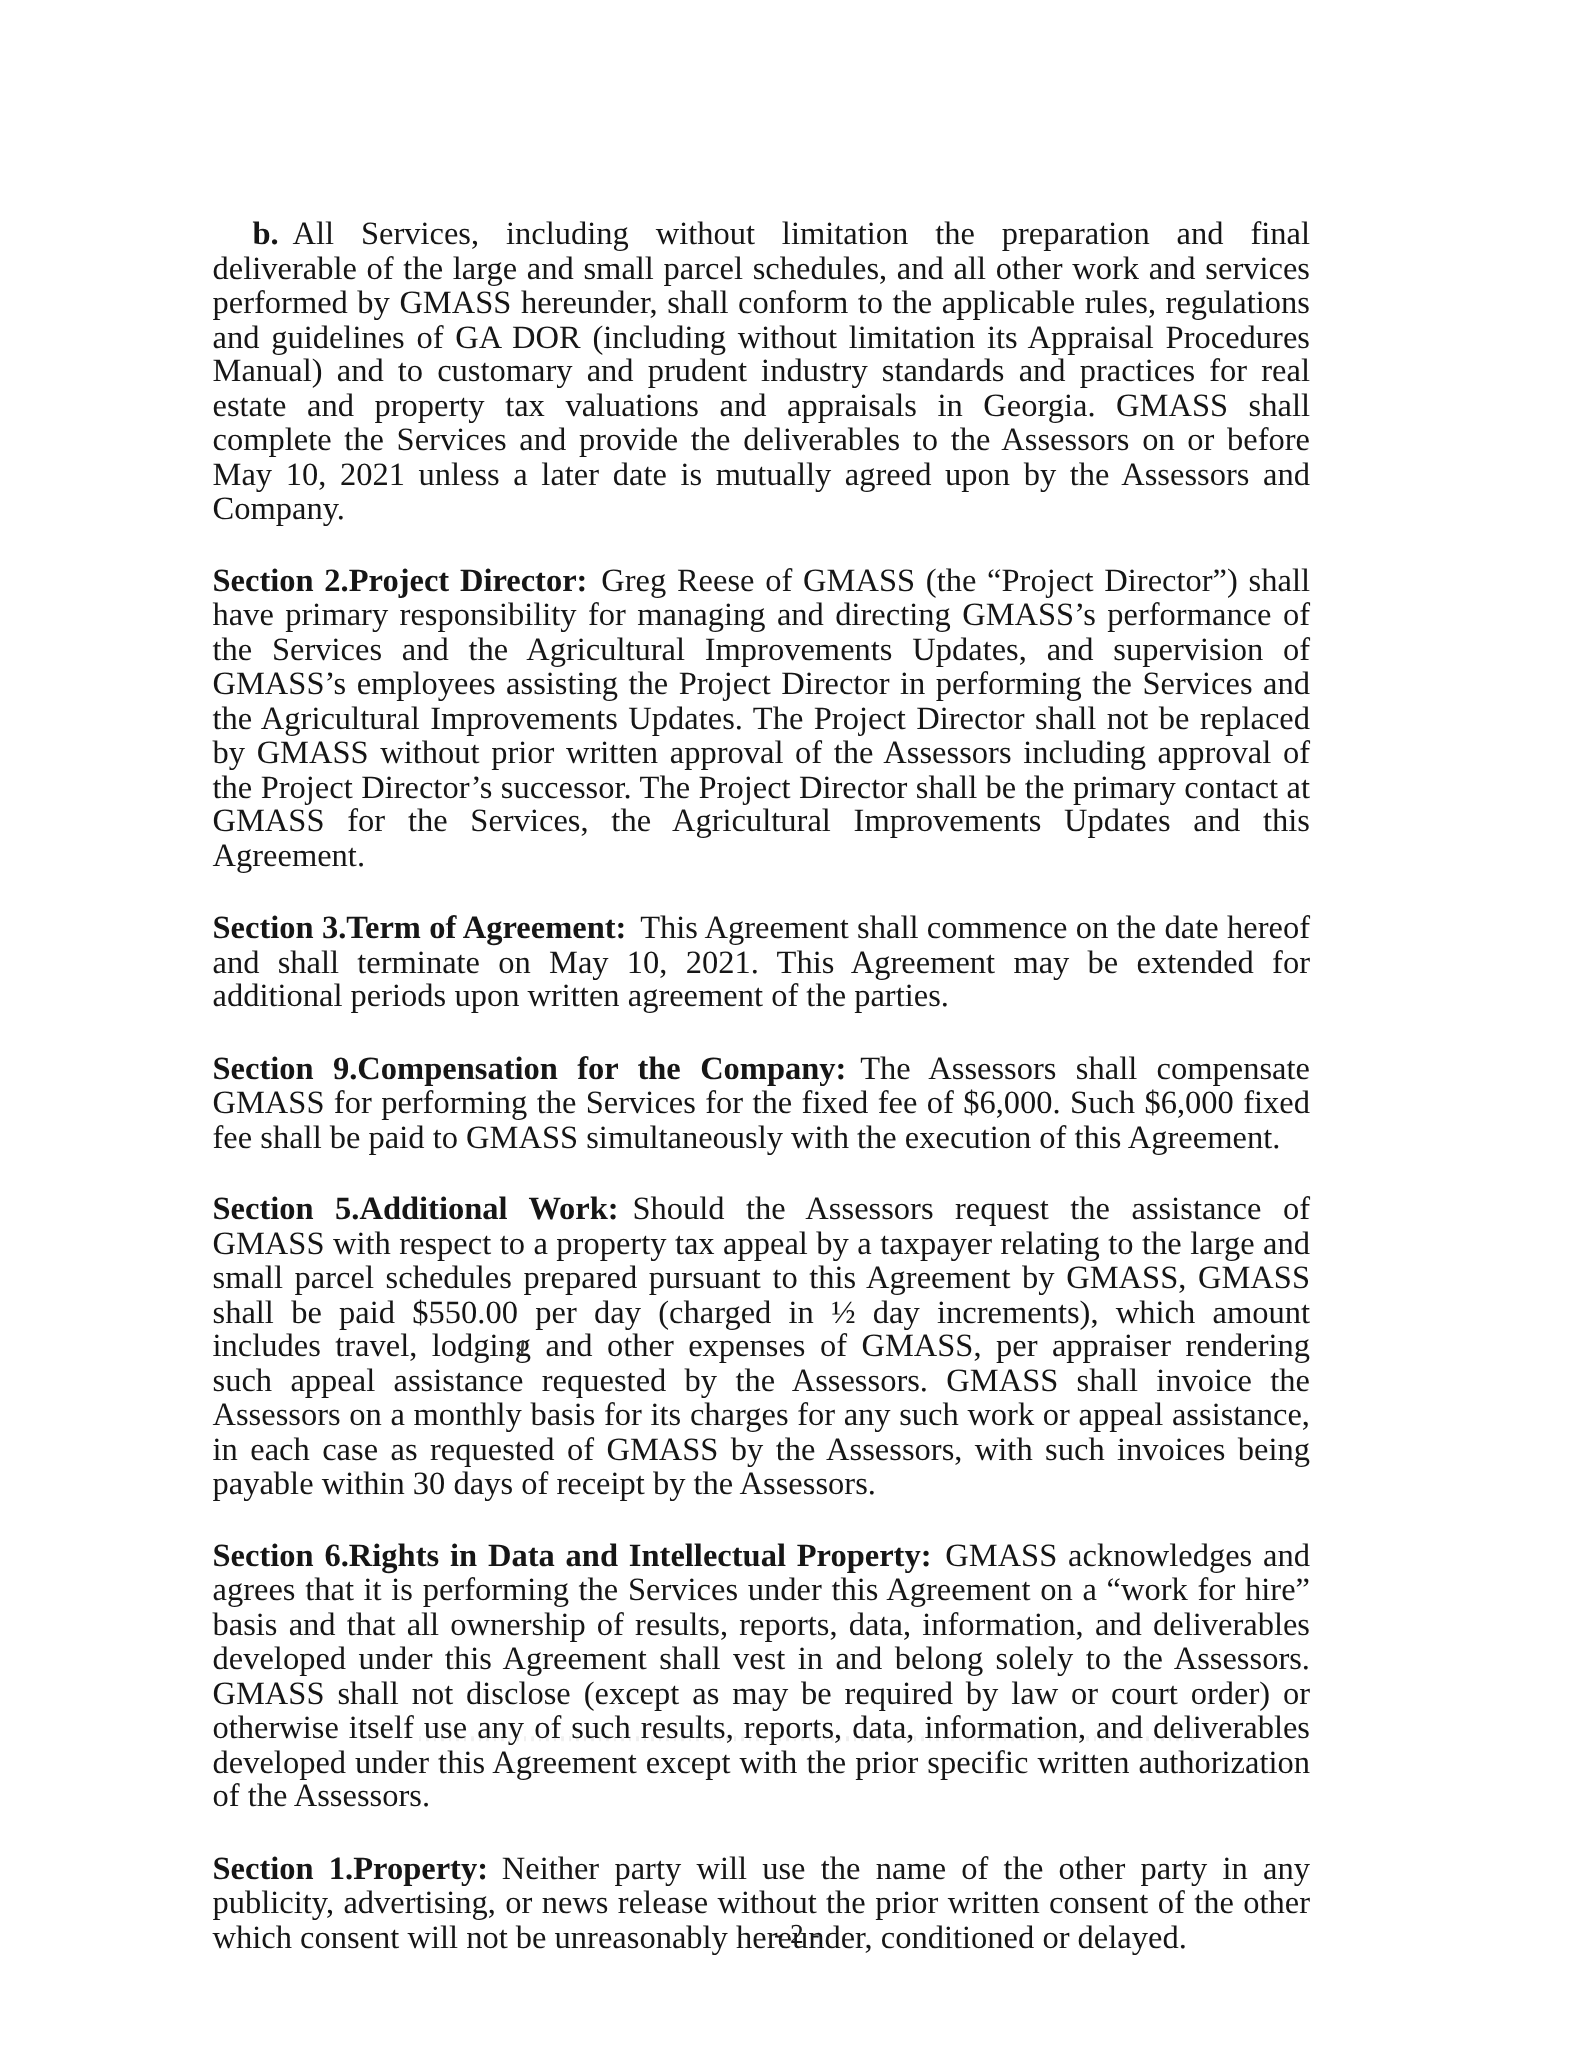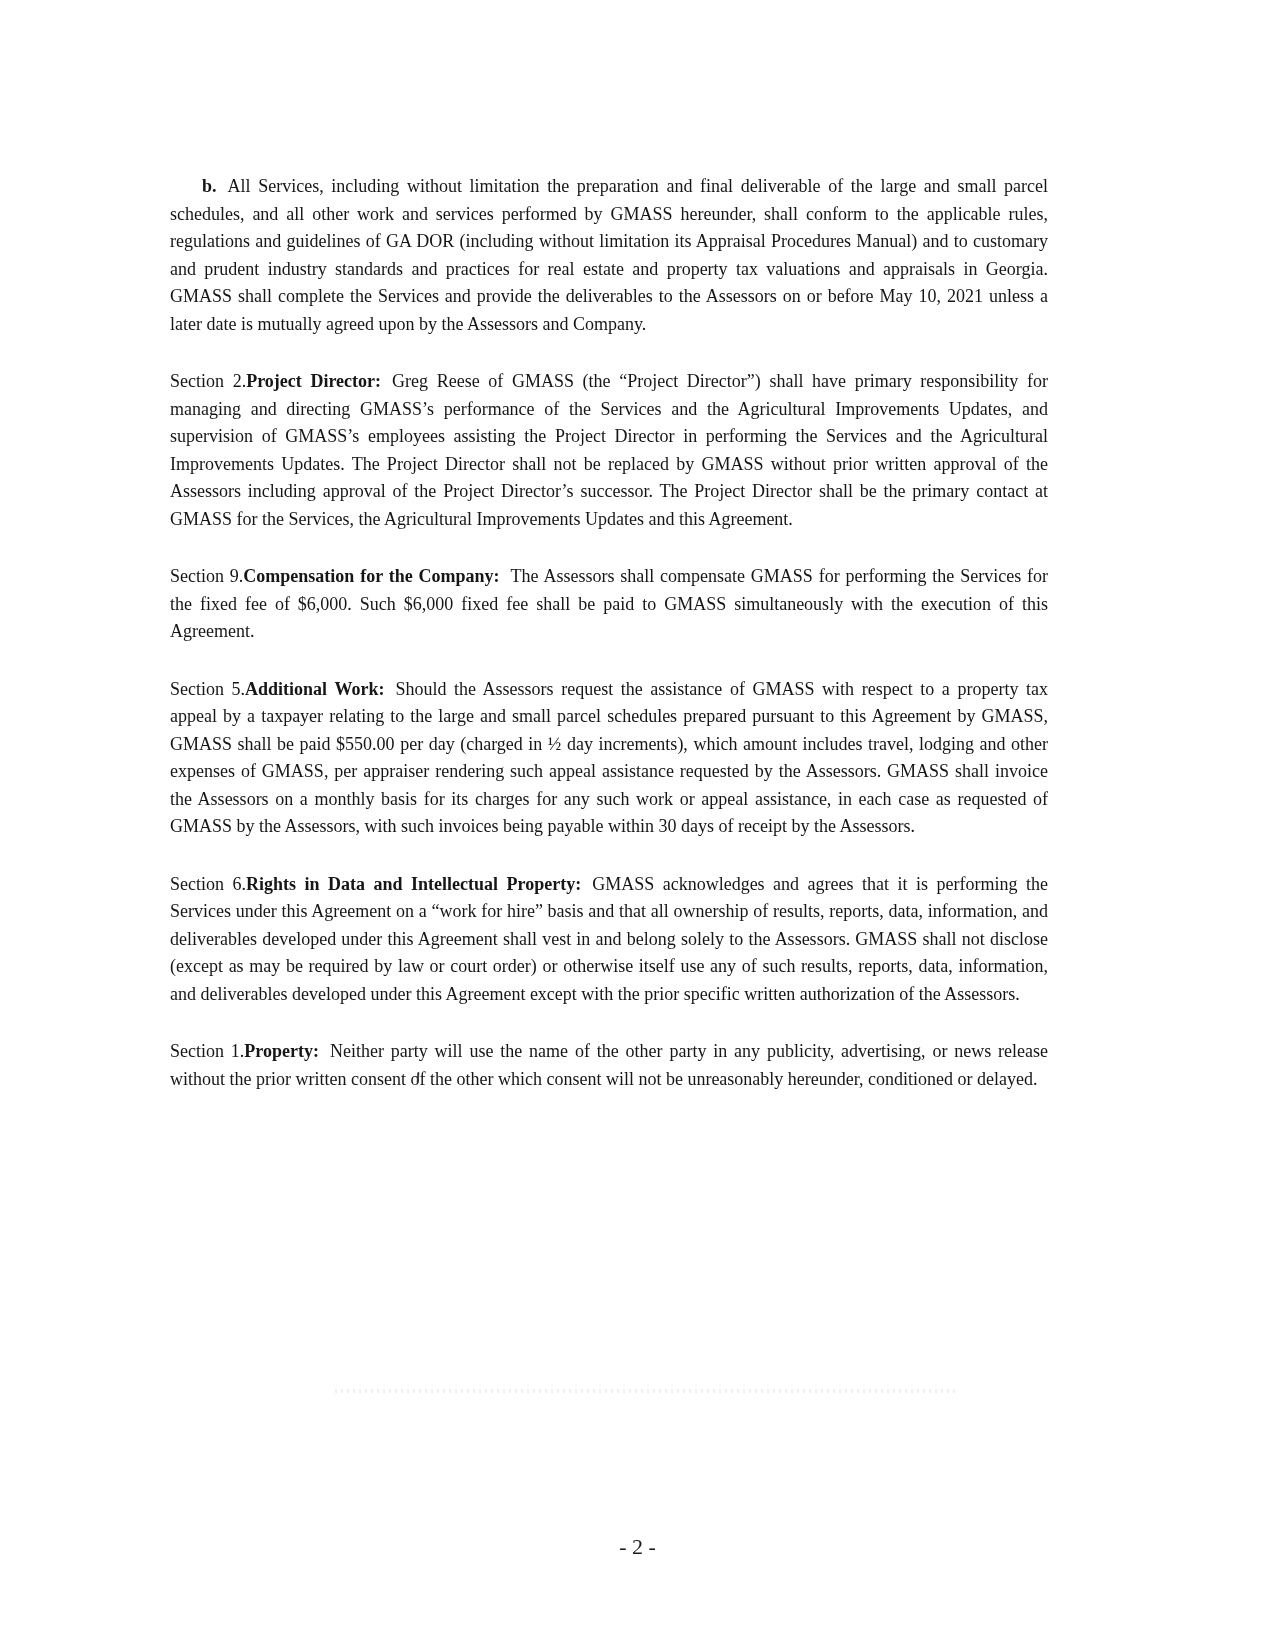--- a/index.html
+++ b/index.html
@@ -18,34 +18,34 @@
     color: #161616;
   }
   .content {
     position: absolute;
     left: 170px;
     top: 173px;
     width: 878px;
   }
   .para {
     margin: 0 0 30px 0;
-    font-size: 18px;
+    font-size: 26px;
     line-height: 27.5px;
     text-align: justify;
     color: #161616;
   }
   .pb {
     text-indent: 32px;
   }
   .pb-label {
     font-weight: bold;
     margin-right: 11px;
   }
   .sec-num {
-    font-weight: normal;
+    font-weight: bold;
   }
   .sec-title {
     font-weight: bold;
     margin-left: 0;
   }
   .sec-body {
     margin-left: 11px;
   }
   .footer {
     position: absolute;
@@ -84,20 +84,21 @@
 <body>
 
 <div class="page">
 
   <div class="content">
 
     <p class="para pb"><span class="pb-label">b.</span><span>All Services, including without limitation the preparation and final deliverable of the large and small parcel schedules, and all other work and services performed by GMASS hereunder, shall conform to the applicable rules, regulations and guidelines of GA DOR (including without limitation its Appraisal Procedures Manual) and to customary and prudent industry standards and practices for real estate and property tax valuations and appraisals in Georgia.  GMASS shall complete the Services and provide the deliverables to the Assessors on or before May 10, 2021 unless a later date is mutually agreed upon by the Assessors and Company.</span></p>
 
     <p class="para"><span class="sec-num">Section 2.</span><span class="sec-title">Project Director:</span><span class="sec-body">Greg Reese of GMASS (the “Project Director”) shall have primary responsibility for managing and directing GMASS’s performance of the Services and the Agricultural Improvements Updates, and supervision of GMASS’s employees assisting the Project Director in performing the Services and the Agricultural Improvements Updates.  The Project Director shall not be replaced by GMASS without prior written approval of the Assessors including approval of the Project Director’s successor.  The Project Director shall be the primary contact at GMASS for the Services, the Agricultural Improvements Updates and this Agreement.</span></p>
 
+    <p class="para"><span class="sec-num">Section 3.</span><span class="sec-title">Term of Agreement:</span><span class="sec-body">This Agreement shall commence on the date hereof and shall terminate on May 10, 2021.  This Agreement may be extended for additional periods upon written agreement of the parties.</span></p>
 
     <p class="para"><span class="sec-num">Section 9.</span><span class="sec-title">Compensation for the Company:</span><span class="sec-body">The Assessors shall compensate GMASS for performing the Services for the fixed fee of $6,000.  Such $6,000 fixed fee shall be paid to GMASS simultaneously with the execution of this Agreement.</span></p>
 
     <p class="para"><span class="sec-num">Section 5.</span><span class="sec-title">Additional Work:</span><span class="sec-body">Should the Assessors request the assistance of GMASS with respect to a property tax appeal by a taxpayer relating to the large and small parcel schedules prepared pursuant to this Agreement by GMASS, GMASS shall be paid $550.00 per day (charged in ½ day increments), which amount includes travel, lodging and other expenses of GMASS, per appraiser rendering such appeal assistance requested by the Assessors.  GMASS shall invoice the Assessors on a monthly basis for its charges for any such work or appeal assistance, in each case as requested of GMASS by the Assessors, with such invoices being payable within 30 days of receipt by the Assessors.</span></p>
 
     <p class="para"><span class="sec-num">Section 6.</span><span class="sec-title">Rights in Data and Intellectual Property:</span><span class="sec-body">GMASS acknowledges and agrees that it is performing the Services under this Agreement on a “work for hire” basis and that all ownership of results, reports, data, information, and deliverables developed under this Agreement shall vest in and belong solely to the Assessors.  GMASS shall not disclose (except as may be required by law or court order) or otherwise itself use any of such results, reports, data, information, and deliverables developed under this Agreement except with the prior specific written authorization of the Assessors.</span></p>
 
     <p class="para"><span class="sec-num">Section 1.</span><span class="sec-title">Property:</span><span class="sec-body">Neither party will use the name of the other party in any publicity, advertising, or news release without the prior written consent of the other which consent will not be unreasonably hereunder, conditioned or delayed.</span></p>
 
   </div>

